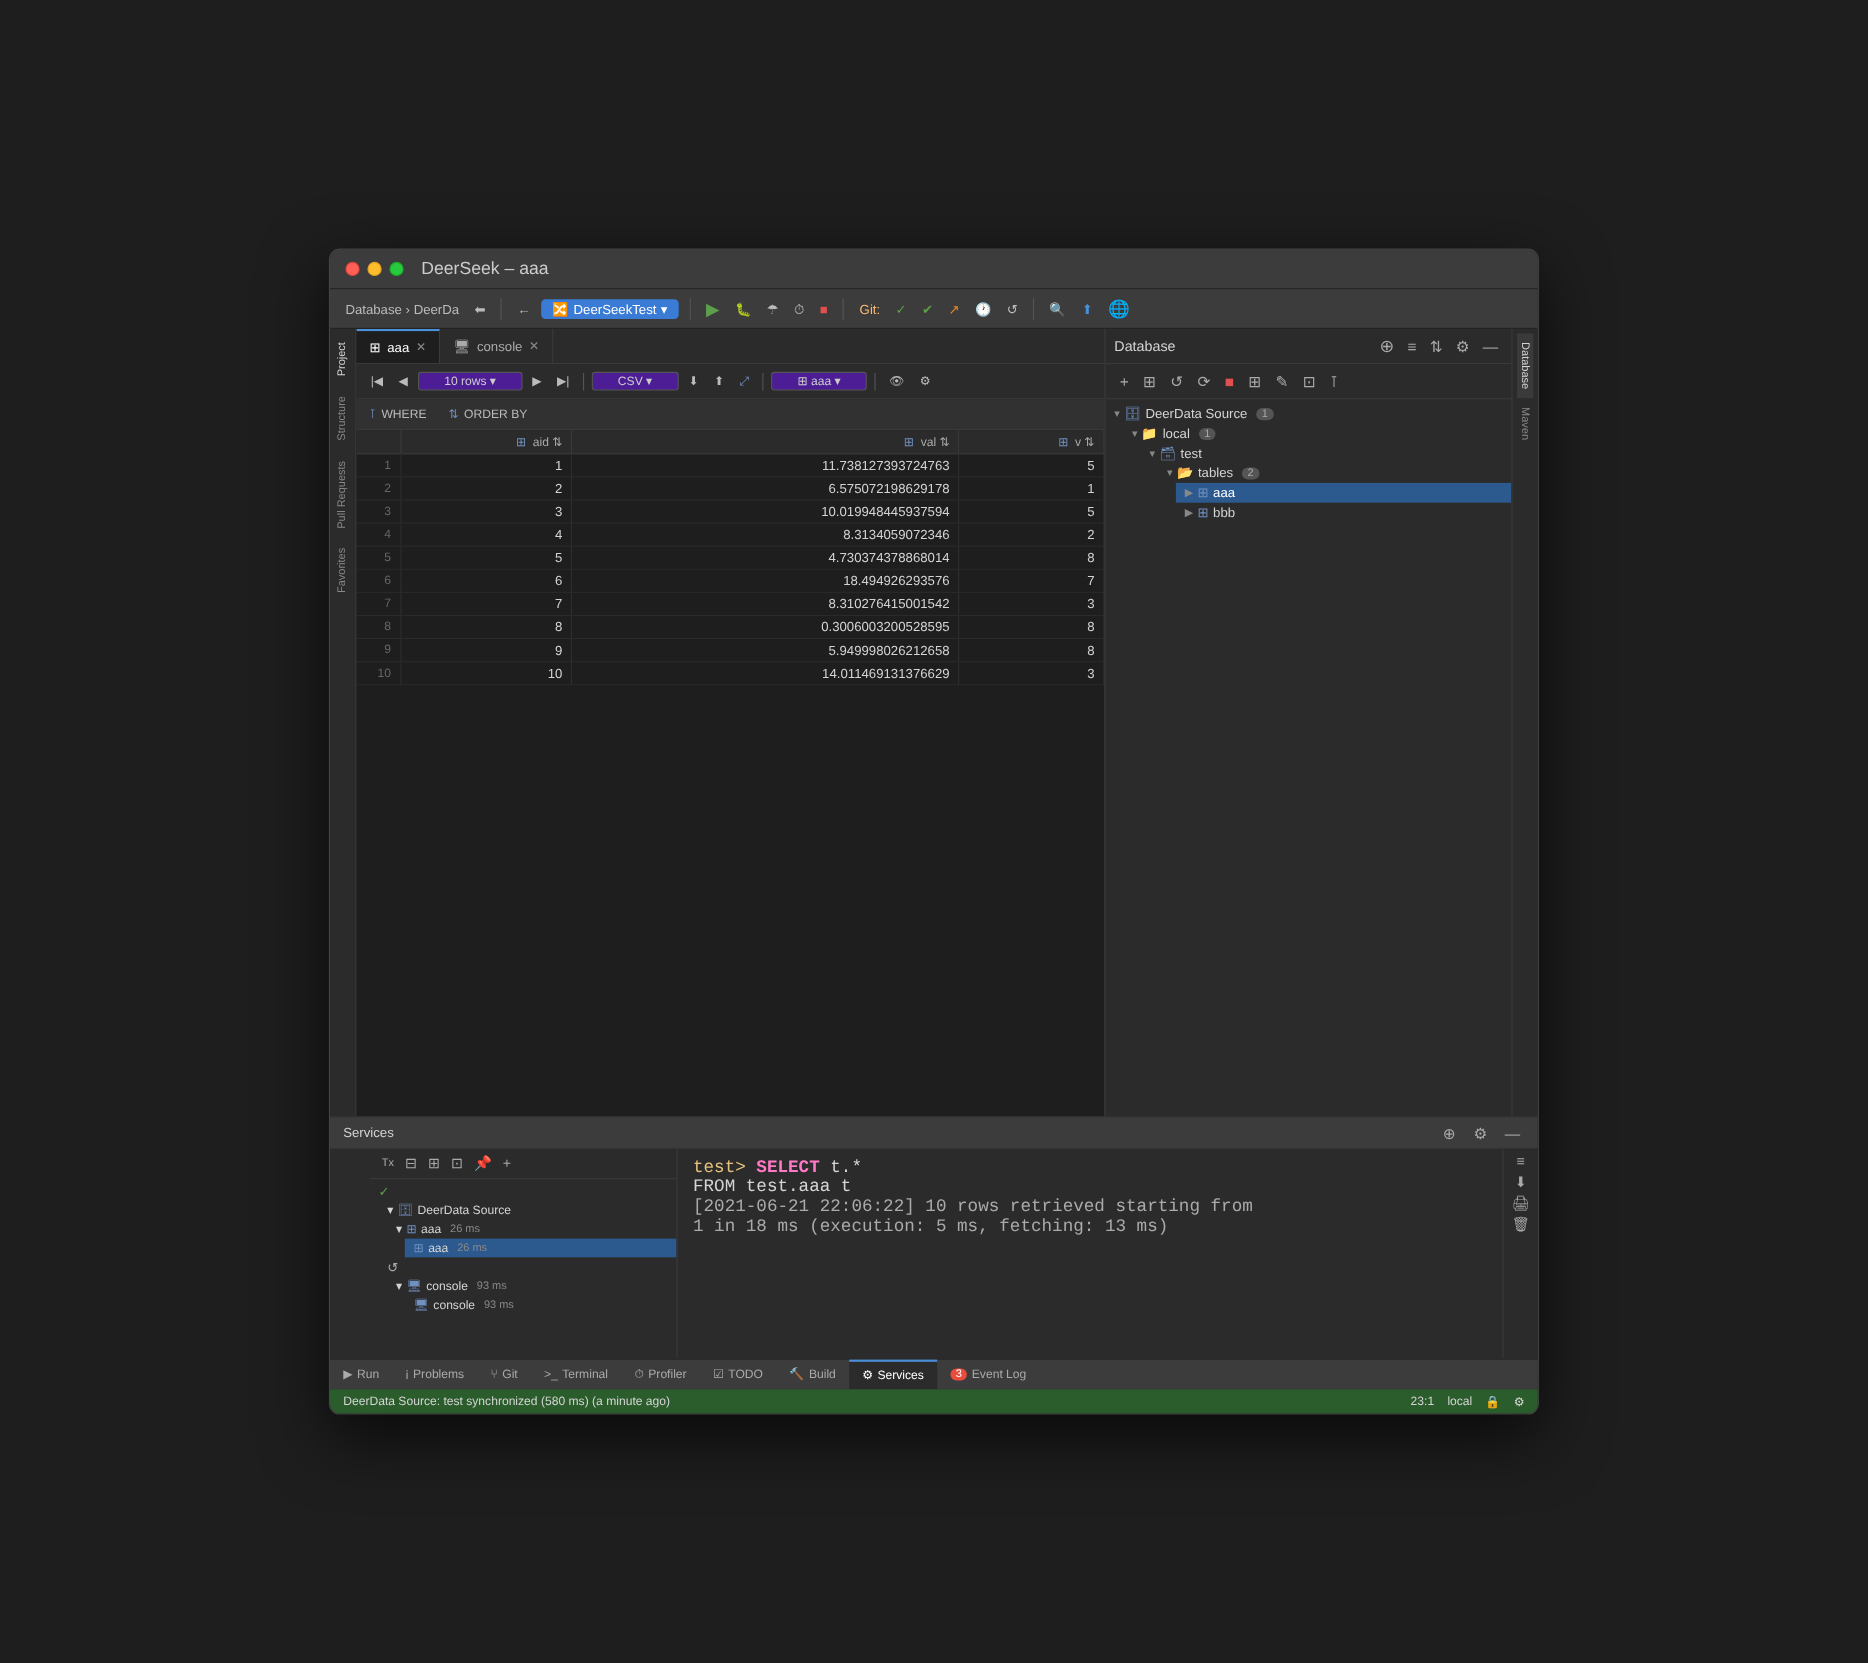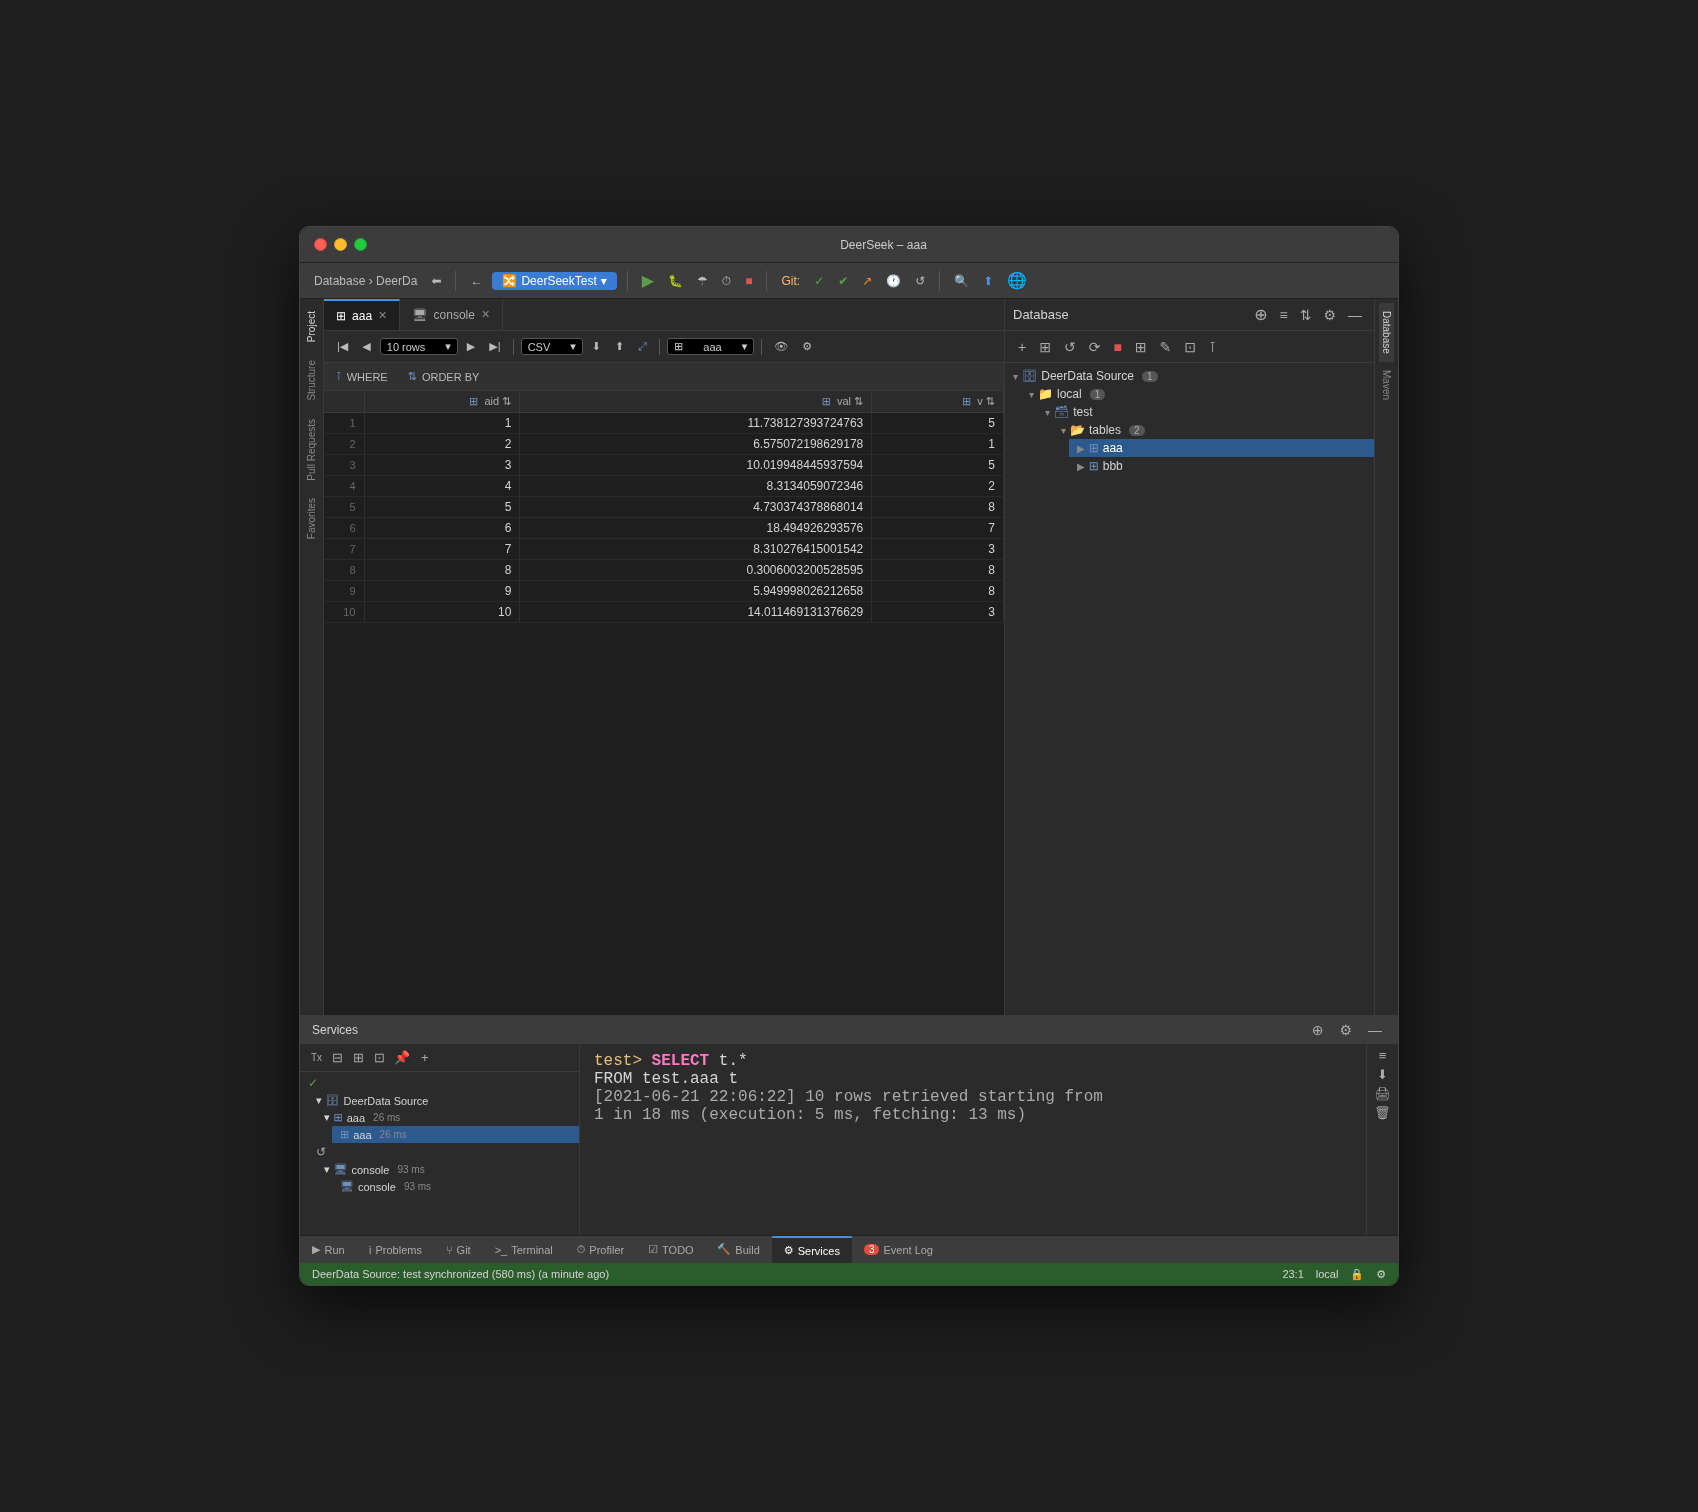--- a/index.html
+++ b/index.html
@@ -43,23 +43,22 @@
     .traffic-light {
       width: 13px;
       height: 13px;
       border-radius: 50%;
     }
     .tl-red { background: #ff5f56; border: 1px solid #e0443e; }
     .tl-yellow { background: #ffbd2e; border: 1px solid #dea123; }
     .tl-green { background: #27c93f; border: 1px solid #1aab29; }
     .title-text {
       flex: 1;
-      text-align: center;
       color: #ccc;
-      font-size: 12px;
+      font-size: 16px;
       font-weight: 500;
     }
     
     .toolbar {
       background: #3c3c3c;
       height: 36px;
       display: flex;
       align-items: center;
       padding: 0 10px;
       border-bottom: 1px solid #222;
@@ -168,29 +167,29 @@
       color: #bbb;
       cursor: pointer;
       padding: 2px 5px;
       border-radius: 3px;
       font-size: 11px;
       display: flex;
       align-items: center;
       gap: 2px;
     }
     .qt-dropdown {
-      background: #000000;
+      background: #4c1d95;
       border: 1px solid #555;
       border-radius: 3px;
-      padding: 1px 6px;
+      padding: 1px 23px;
       font-size: 11px;
       color: #ccc;
       display: flex;
       align-items: center;
-      gap: 20px;
+      gap: 3px;
       cursor: pointer;
     }
     .qt-sep { width: 1px; height: 16px; background: #555; margin: 0 3px; }
     
     .filter-bar {
       background: #313131;
       display: flex;
       align-items: center;
       padding: 4px 12px;
       border-bottom: 1px solid #3a3a3a;
@@ -352,20 +351,21 @@
       font-size: 12px;
       font-weight: 500;
       color: #d4d4d4;
       flex: 1;
     }
     .bottom-btn { color: #aaa; cursor: pointer; font-size: 14px; padding: 2px 4px; }
     .bottom-content {
       display: flex;
       flex: 1;
       overflow: hidden;
+      padding-left: 36px;
     }
     .services-left {
       width: 280px;
       border-right: 1px solid #3a3a3a;
       display: flex;
       flex-direction: column;
     }
     .services-toolbar {
       display: flex;
       align-items: center;

